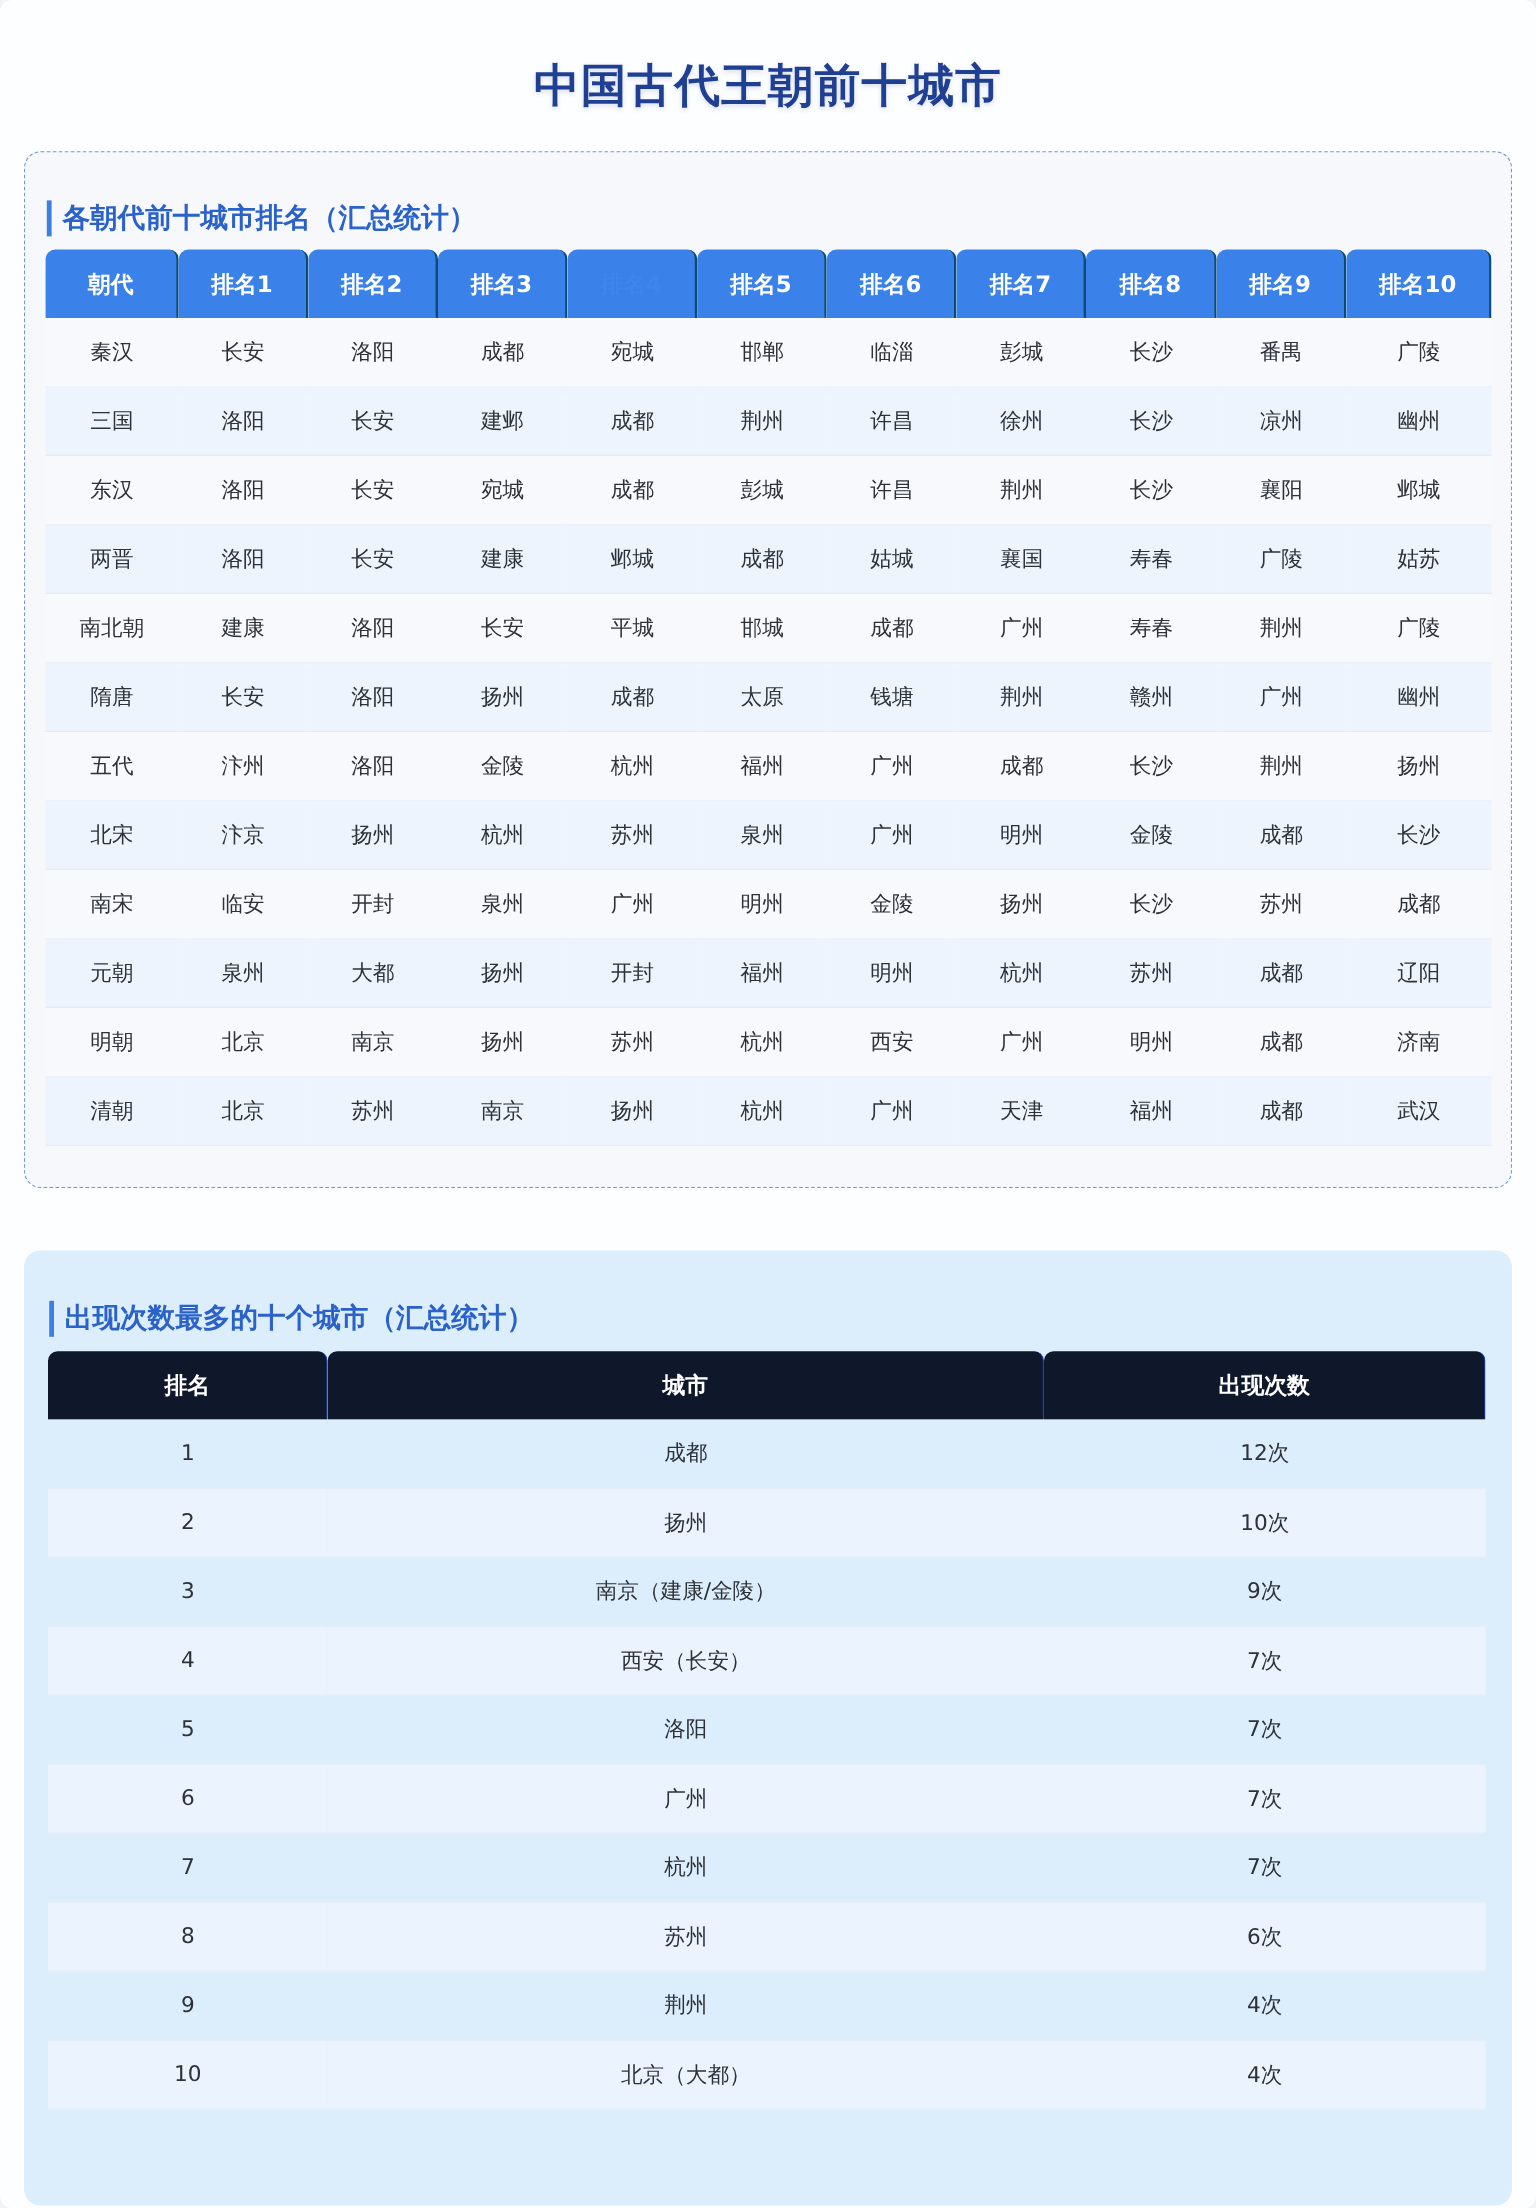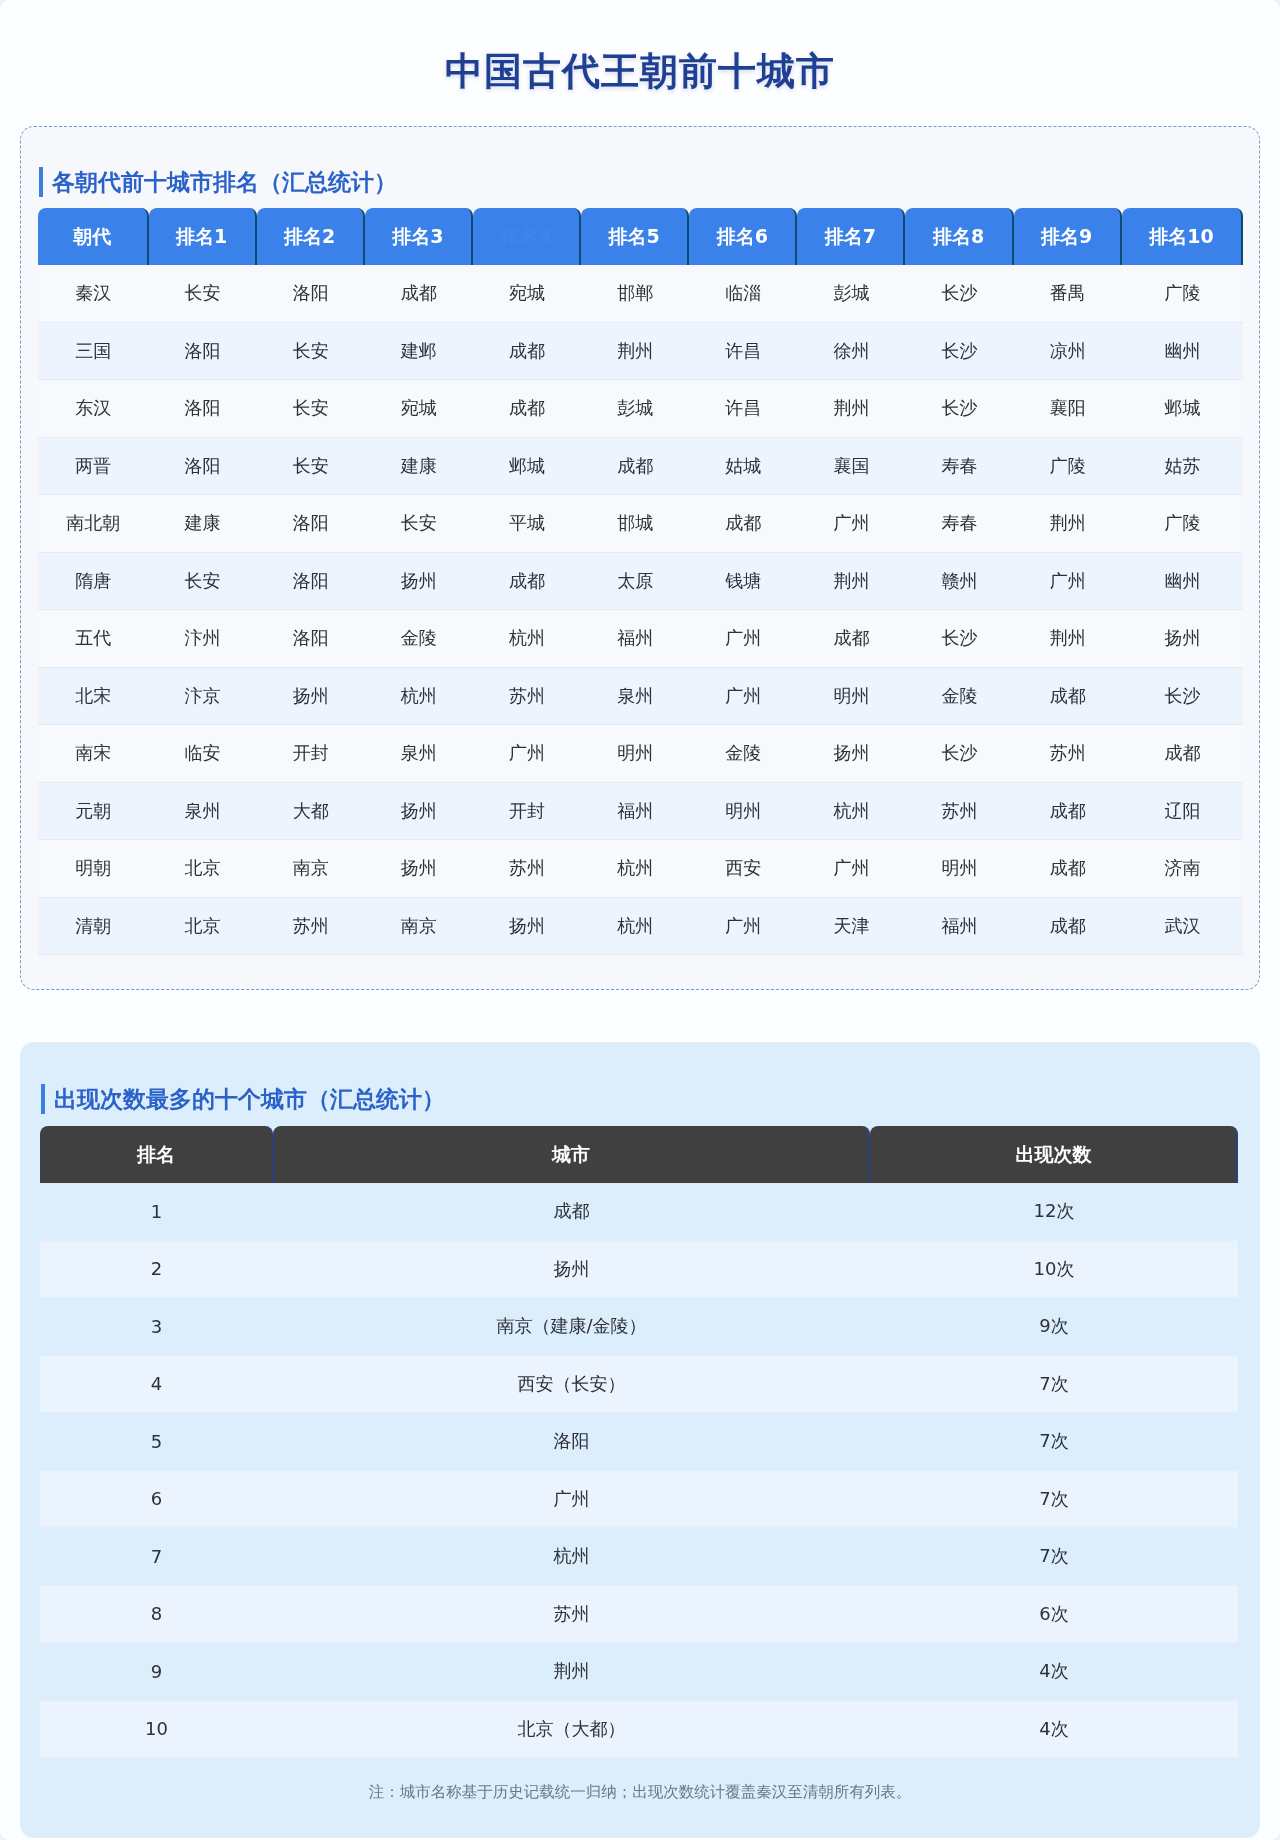--- a/index.html
+++ b/index.html
@@ -38,21 +38,21 @@
   .t1 th.hidden-label { color: #3d86ec; }
   .t1 td {
     height: 57.5px; text-align: center; font-size: 18px; color: #2d3138;
     border-bottom: 1.5px solid #e3ebf5;
   }
   .t1 tr:nth-child(odd) td { background: #f7f9fc; }
   .t1 tr:nth-child(even) td { background: #edf4fe; }
 
   .t2 { left: 20px; top: 84px; width: 1198px; }
   .t2 th {
-    height: 57px; background: #404040; color: #ffffff; font-size: 19px; font-weight: bold;
+    height: 57px; background: #0f172a; color: #ffffff; font-size: 19px; font-weight: bold;
     border-radius: 8px 8px 0 0; border-right: 1px solid #1843b8;
   }
   .t2 td {
     height: 57.5px; text-align: center; font-size: 18px; color: #2d3138;
     border-bottom: 1.5px solid #e6eef8;
   }
   .t2 tr:nth-child(odd) td { background: #dcedfb; }
   .t2 tr:nth-child(even) td { background: #ebf4fe; }
 
   .note {
@@ -319,15 +319,14 @@
             <td>荆州</td>
             <td>4次</td>
           </tr>
           <tr>
             <td>10</td>
             <td>北京（大都）</td>
             <td>4次</td>
           </tr>
         </tbody>
     </table>
-    <p class="note">注：城市名称基于历史记载统一归纳；出现次数统计覆盖秦汉至清朝所有列表。</p>
   </section>
 </div>
 
 </body></html>

